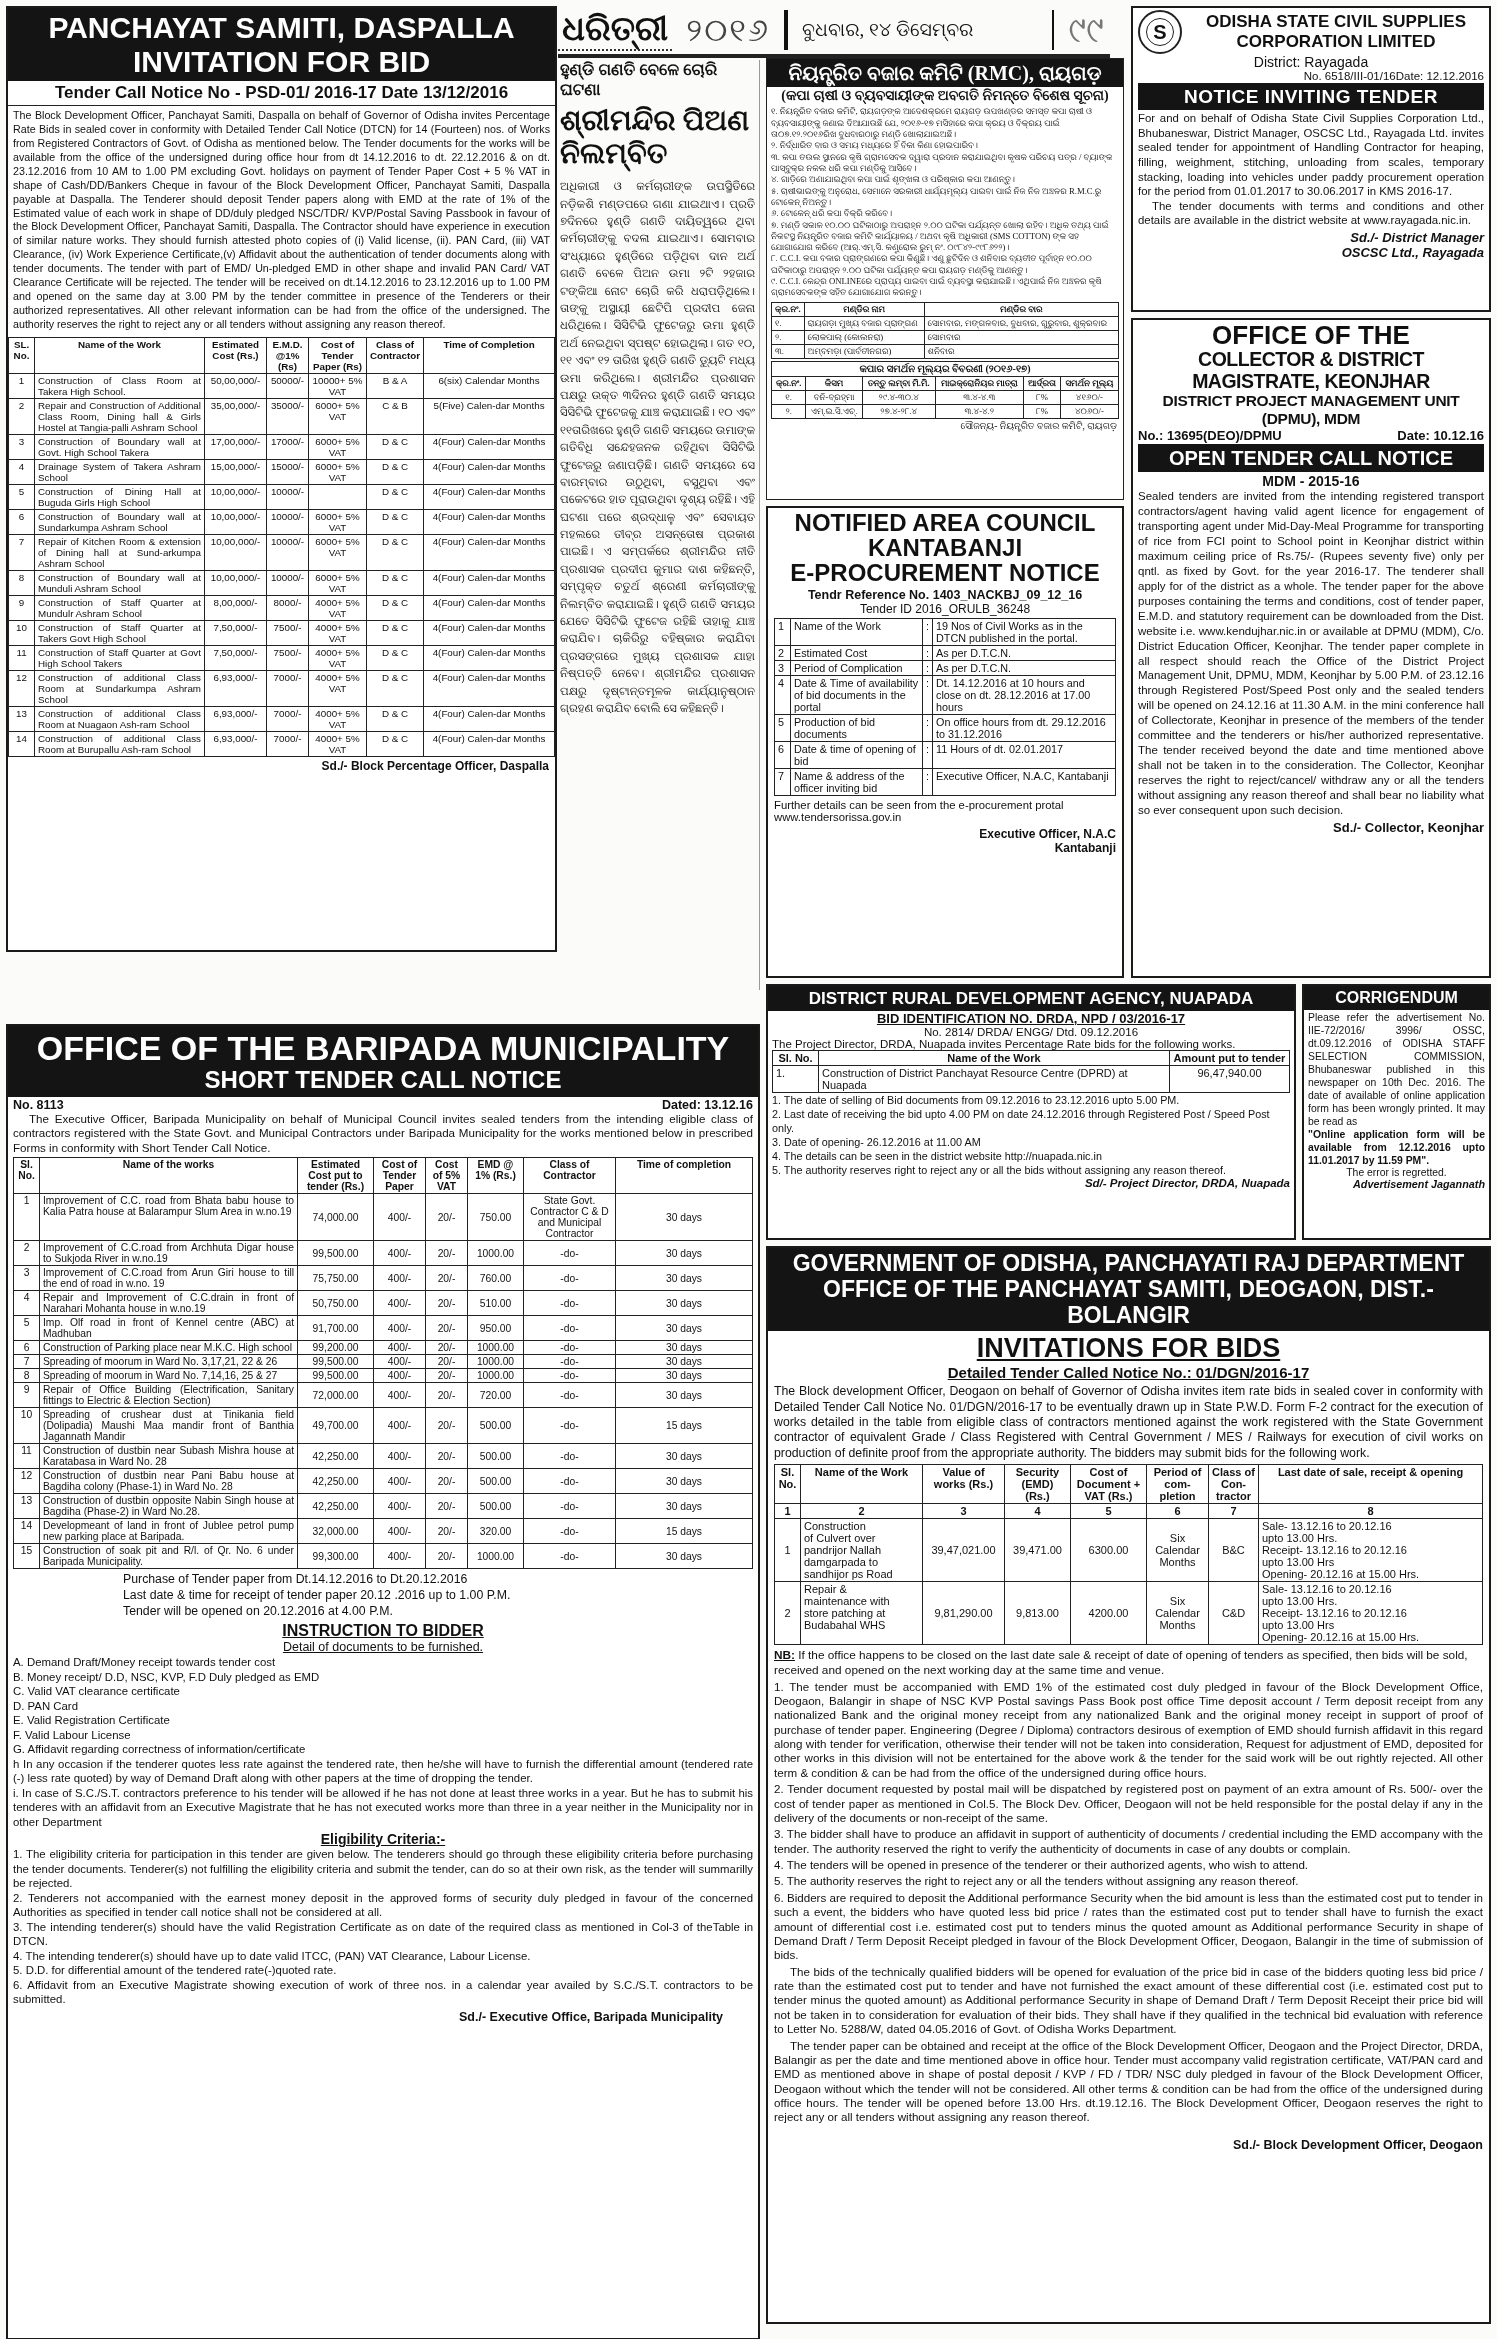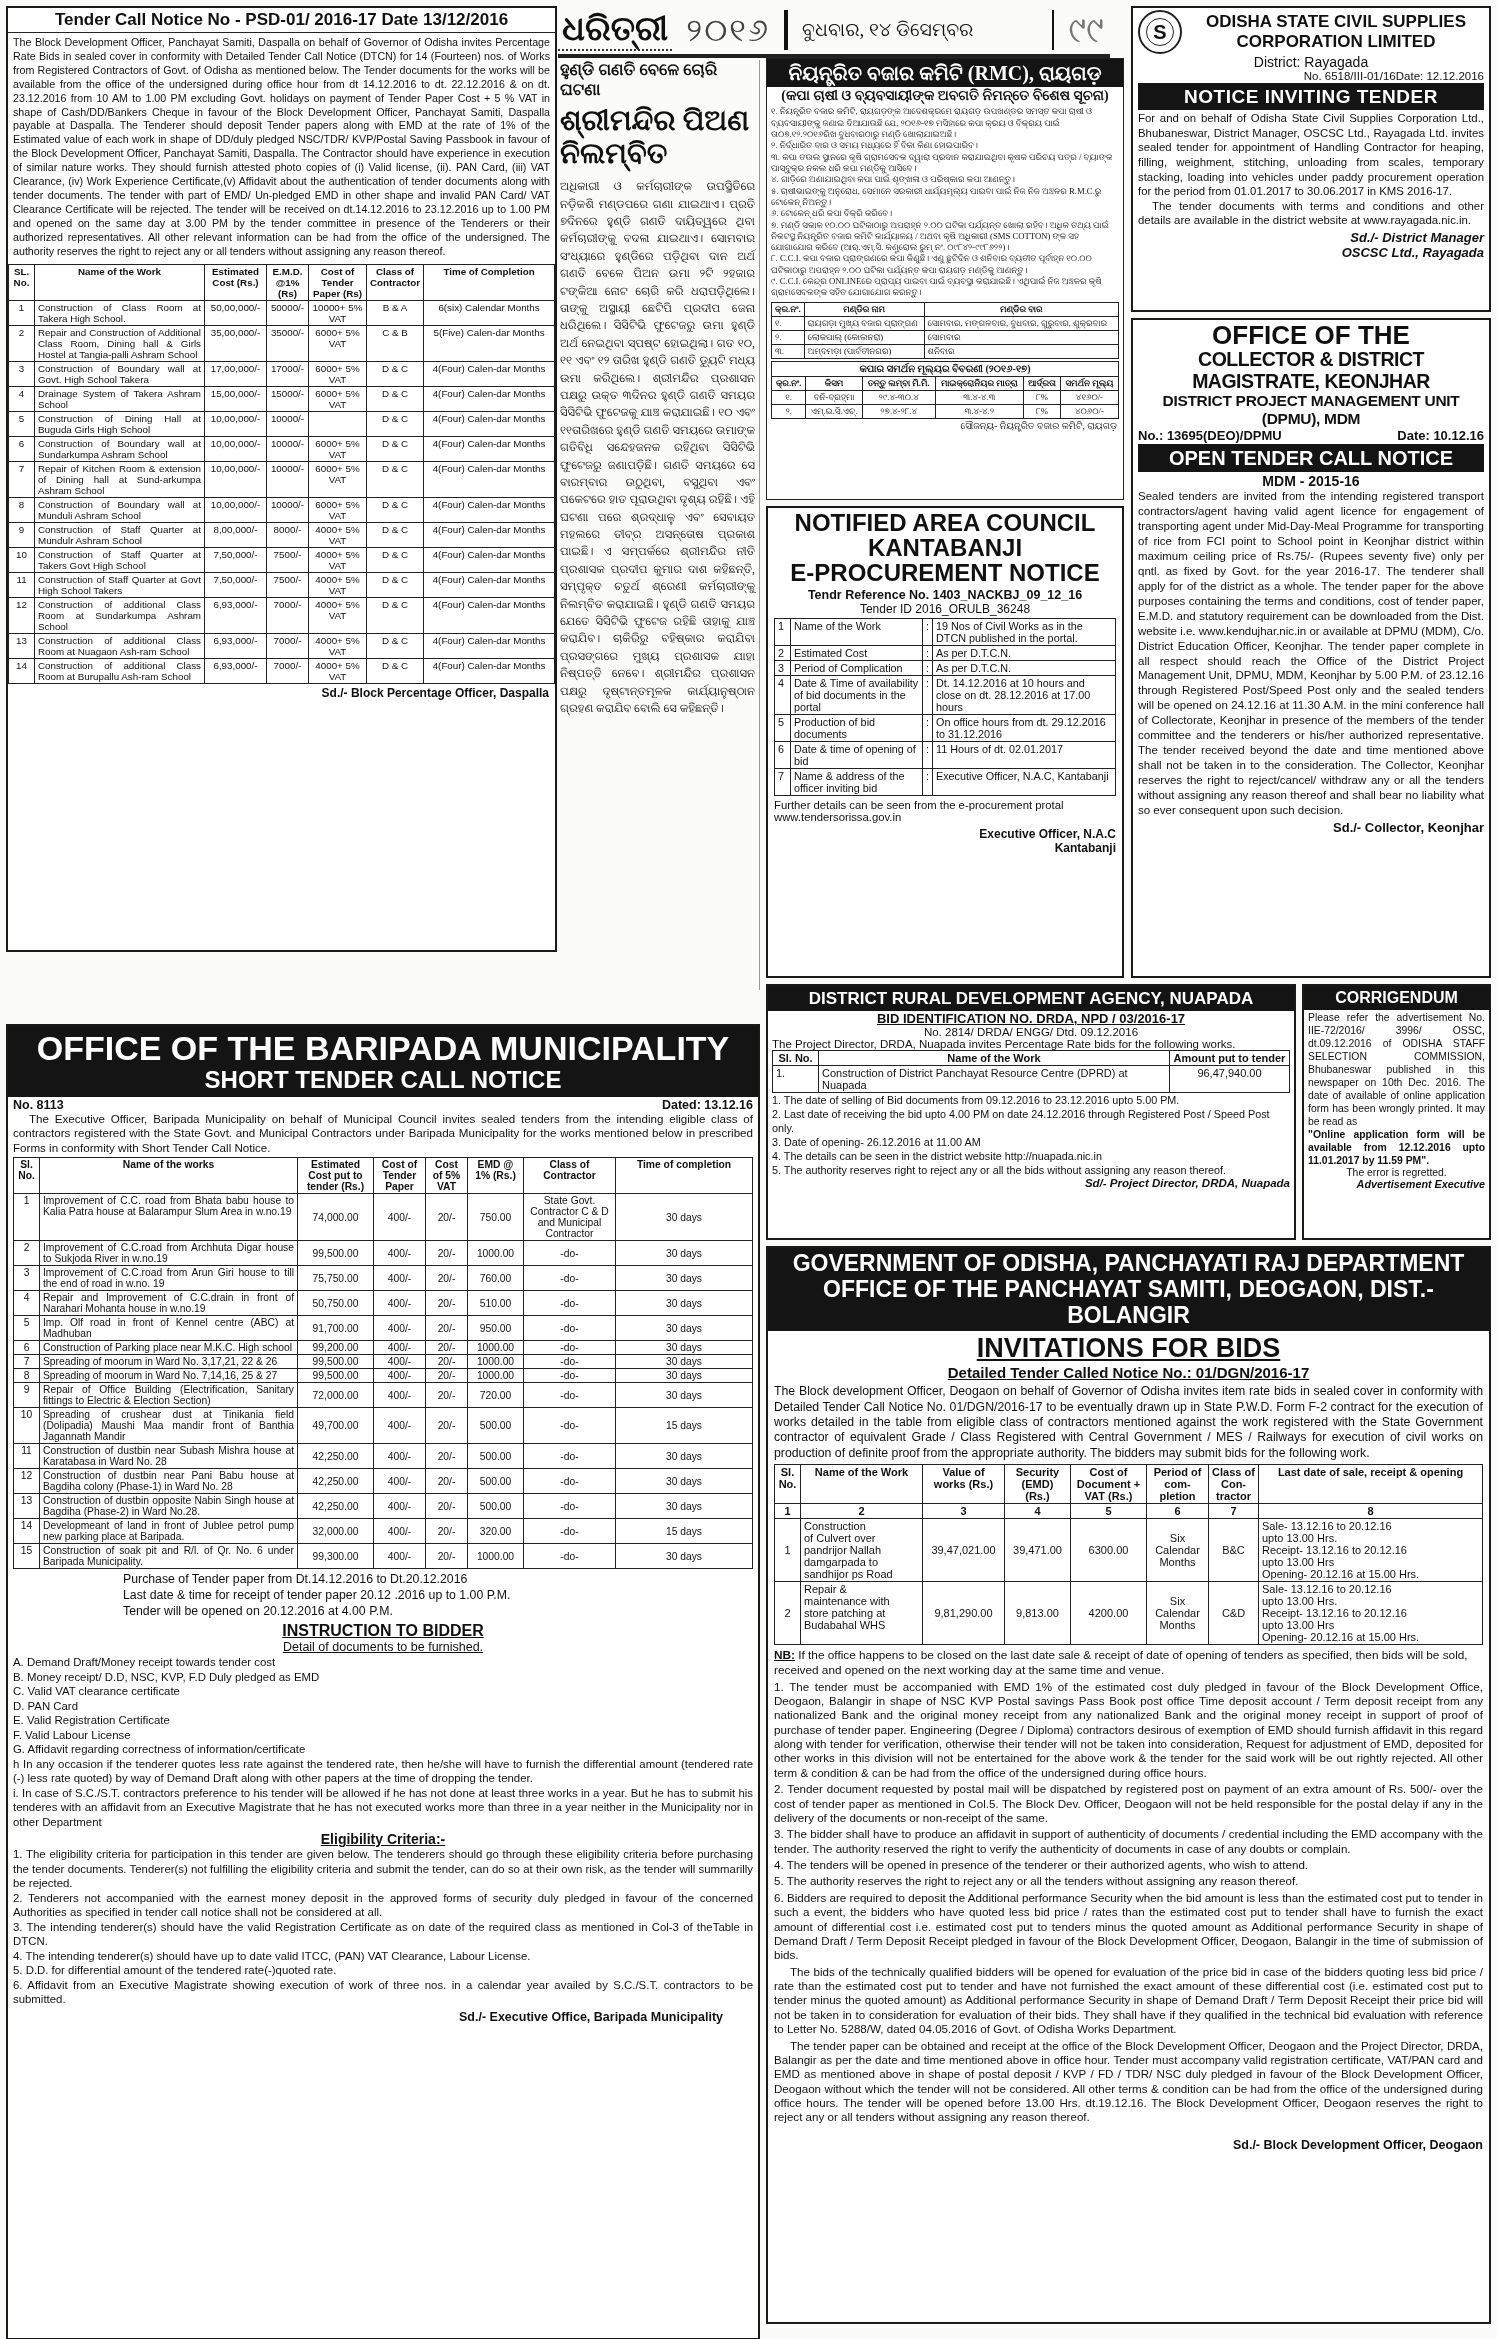--- a/index.html
+++ b/index.html
@@ -27,20 +27,24 @@
 <div class="sec masthead-rule" style="left:558px;top:6px;width:552px;height:52px;display:flex;align-items:center;gap:14px;background:#fbfbf9">
   <span class="odia b" style="font-size:34px;border-bottom:2px dotted #333;padding:0 4px">ଧରିତ୍ରୀ</span>
   <span class="odia" style="font-size:32px;color:#444;letter-spacing:2px">୨୦୧୬</span>
   <span style="width:4px;height:40px;background:#111"></span>
   <span class="odia" style="font-size:19px">ବୁଧବାର, ୧୪ ଡିସେମ୍ବର</span>
   <span style="width:2px;height:40px;background:#111;margin-left:auto"></span>
   <span class="odia" style="font-size:36px;color:#777;margin-right:6px">୯୯</span>
 </div>
 
 <div class="sec box" style="left:6px;top:6px;width:551px;height:946px;padding:0">
+  <div class="banner" style="font-size:30px">
+    <div>PANCHAYAT SAMITI, DASPALLA</div>
+    <div>INVITATION FOR BID</div>
+  </div>
   <div class="c b" style="font-size:17px;padding:2px 0;border-bottom:1px solid #222">Tender Call Notice No - PSD-01/ 2016-17 Date 13/12/2016</div>
   <div class="j" style="font-size:10.7px;line-height:1.3;padding:3px 5px">The Block Development Officer, Panchayat Samiti, Daspalla on behalf of Governor of Odisha invites Percentage Rate Bids in sealed cover in conformity with Detailed Tender Call Notice (DTCN) for 14 (Fourteen) nos. of Works from Registered Contractors of Govt. of Odisha as mentioned below. The Tender documents for the works will be available from the office of the undersigned during office hour from dt 14.12.2016 to dt. 22.12.2016 &amp; on dt. 23.12.2016 from 10 AM to 1.00 PM excluding Govt. holidays on payment of Tender Paper Cost + 5 % VAT in shape of Cash/DD/Bankers Cheque in favour of the Block Development Officer, Panchayat Samiti, Daspalla payable at Daspalla. The Tenderer should deposit Tender papers along with EMD at the rate of 1% of the Estimated value of each work in shape of DD/duly pledged NSC/TDR/ KVP/Postal Saving Passbook in favour of the Block Development Officer, Panchayat Samiti, Daspalla. The Contractor should have experience in execution of similar nature works. They should furnish attested photo copies of (i) Valid license, (ii). PAN Card, (iii) VAT Clearance, (iv) Work Experience Certificate,(v) Affidavit about the authentication of tender documents along with tender documents. The tender with part of EMD/ Un-pledged EMD in other shape and invalid PAN Card/ VAT Clearance Certificate will be rejected. The tender will be received on dt.14.12.2016 to 23.12.2016 up to 1.00 PM and opened on the same day at 3.00 PM by the tender committee in presence of the Tenderers or their authorized representatives. All other relevant information can be had from the office of the undersigned. The authority reserves the right to reject any or all tenders without assigning any reason thereof.</div>
   <table style="font-size:9.8px;margin-top:2px">
     <thead>
       <tr>
         <th style="width:26px">SL. No.</th>
         <th style="width:170px">Name of the Work</th>
         <th style="width:62px">Estimated Cost (Rs.)</th>
         <th style="width:42px">E.M.D. @1% (Rs)</th>
         <th style="width:58px">Cost of Tender Paper (Rs)</th>
@@ -407,21 +411,21 @@
       <div>5.  The authority reserves right to reject any or all the bids without assigning any reason thereof.</div>
     </div>
   <div class="r b i" style="font-size:11.5px">Sd/- Project Director, DRDA, Nuapada</div>
 </div>
 
 <div class="sec box" style="left:1302px;top:984px;width:189px;height:256px;padding:0 4px 2px">
   <div class="banner" style="font-size:16px;margin:0 -4px">CORRIGENDUM</div>
   <div class="j" style="font-size:10.4px;line-height:1.25;margin-top:1px">Please refer the advertisement No. IIE-72/2016/ 3996/ OSSC, dt.09.12.2016 of ODISHA STAFF SELECTION COMMISSION, Bhubaneswar published in this newspaper on 10th Dec. 2016. The date of available of online application form has been wrongly printed. It may be read as</div>
   <div class="j b" style="font-size:10.4px;line-height:1.25">"Online application form will be available from 12.12.2016 upto 11.01.2017 by 11.59 PM".</div>
   <div class="c" style="font-size:10.4px">The error is regretted.</div>
-  <div class="r b i" style="font-size:10.8px">Advertisement Executive</div>
+  <div class="r b i" style="font-size:10.8px">Advertisement Jagannath</div>
 </div>
 
 <div class="sec box" style="left:766px;top:1246px;width:725px;height:1078px;padding:0 6px 2px">
   <div class="banner" style="font-size:23px;margin:0 -6px">
     <div>GOVERNMENT OF ODISHA, PANCHAYATI RAJ DEPARTMENT</div>
     <div>OFFICE OF THE PANCHAYAT SAMITI, DEOGAON, DIST.- BOLANGIR</div>
   </div>
   <div class="c b u" style="font-size:27px;margin-top:2px">INVITATIONS FOR BIDS</div>
   <div class="c b u" style="font-size:15px">Detailed Tender Called Notice No.: 01/DGN/2016-17</div>
   <div class="j" style="font-size:12.3px;line-height:1.25;margin-top:3px">The Block development Officer, Deogaon on behalf of Governor of Odisha invites item rate bids in sealed cover in conformity with Detailed Tender Call Notice No. 01/DGN/2016-17 to be eventually drawn up in State P.W.D. Form F-2 contract for the execution of works detailed in the table from eligible class of contractors mentioned against the work registered with the State Government contractor of equivalent Grade / Class Registered with Central Government / MES / Railways for execution of civil works on production of definite proof from the appropriate authority. The bidders may submit bids for the following work.</div>

